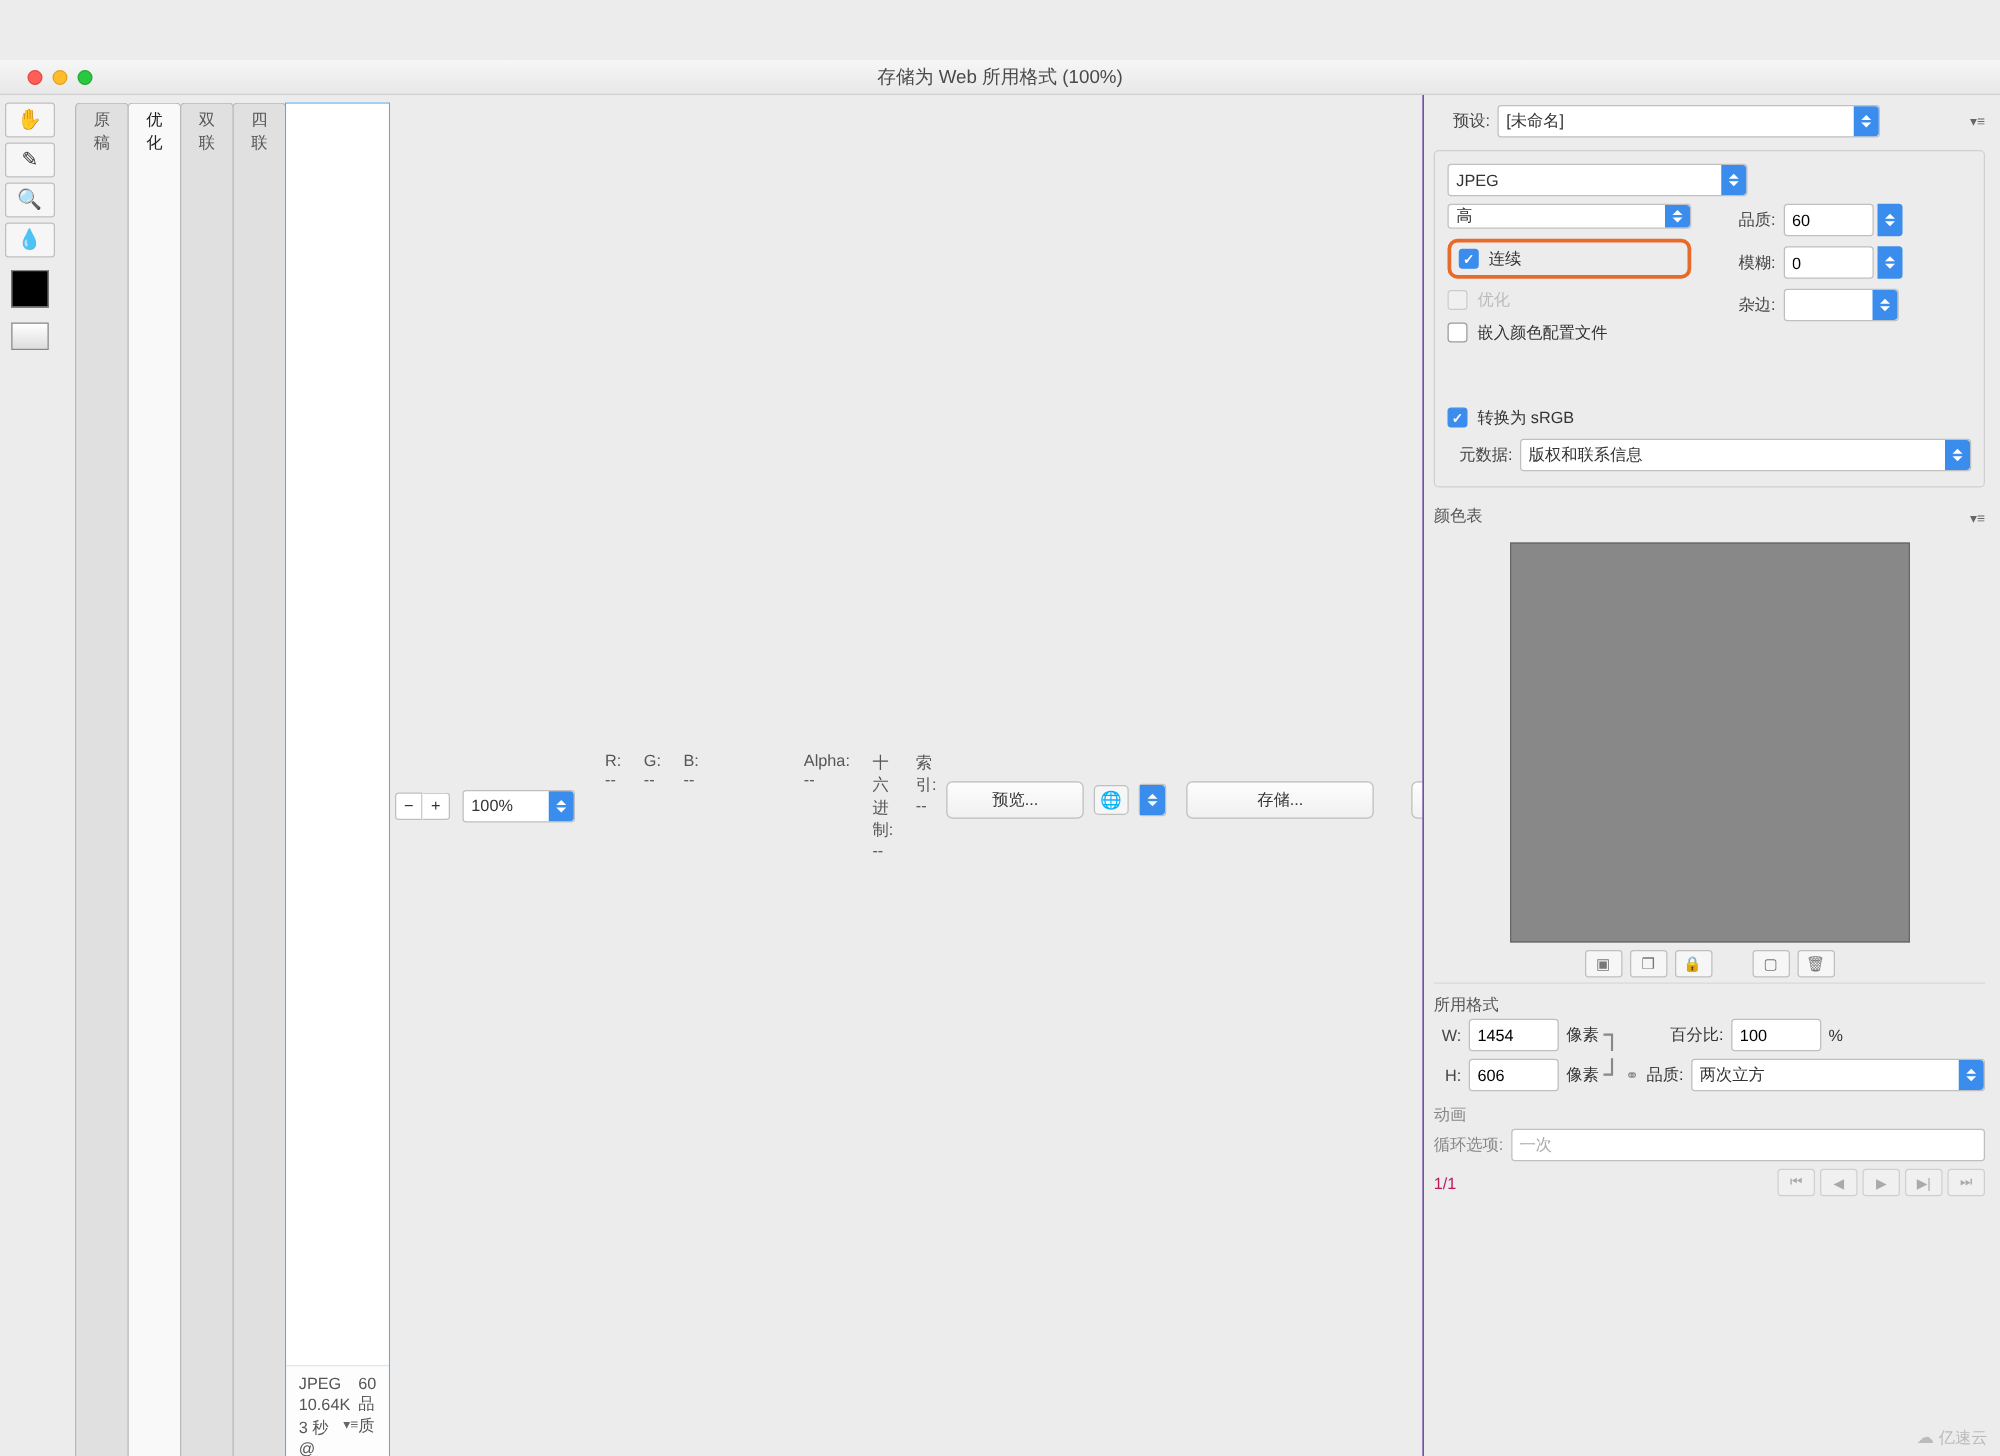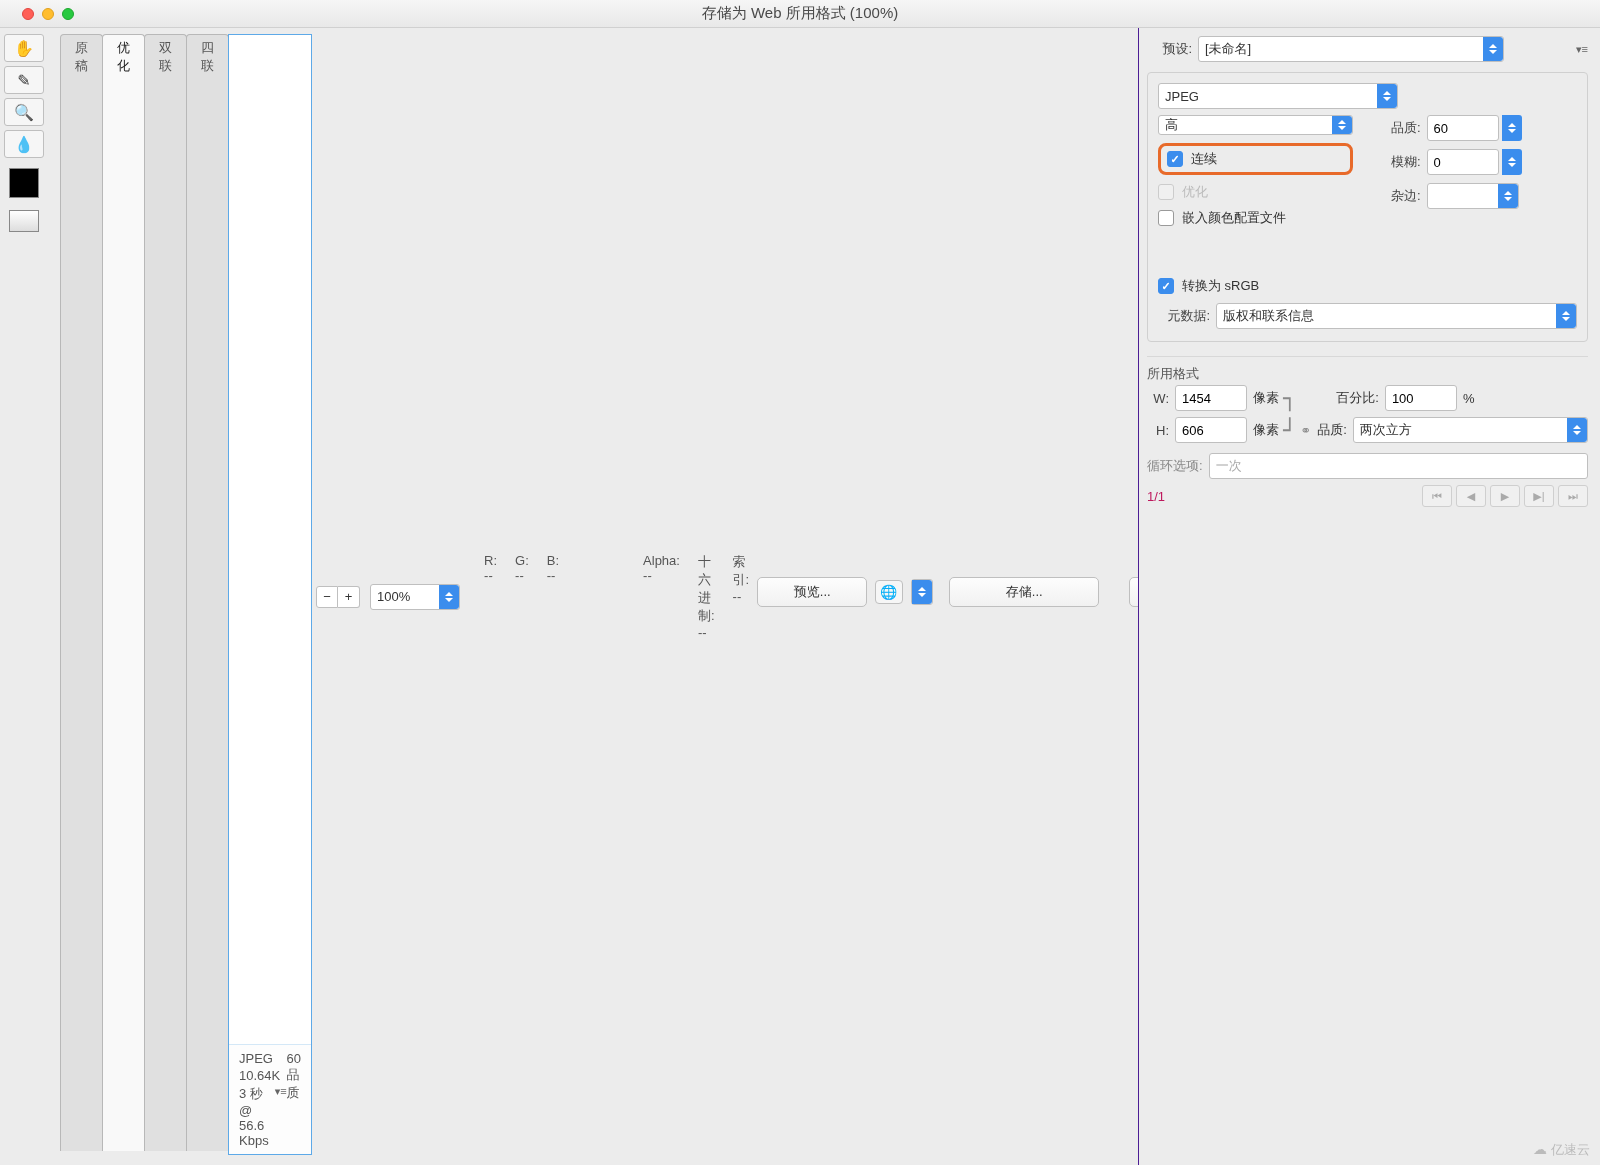--- a/index.html
+++ b/index.html
@@ -1,19 +1,19 @@
 <!DOCTYPE html>
 <html><head>
 <meta charset="utf-8">
 <style>
 * { box-sizing: border-box; margin: 0; padding: 0; font-family: -apple-system, "Helvetica Neue", Arial, sans-serif; font-size: 13px; }
 body { background: #ececec; width: 1600px; height: 1165px; overflow: hidden; color: #333; }
 
 
-.titlebar { height: 28px; background: linear-gradient(#f6f6f6,#e8e8e8); border-bottom:1px solid #d0d0d0; display:flex; align-items:center; padding:0 22px; position:relative; }
+.titlebar { height: 28px; background: linear-gradient(#f6f6f6,#e8e8e8); border-bottom:1px solid #d0d0d0; display:flex; align-items:center; padding:0 22px; position:relative;margin-top:48px; }
 .traffic { display:flex; gap:8px; }
 .traffic span { width:12px; height:12px; border-radius:50%; display:inline-block; }
 .tclose{background:#ff5f57;border:1px solid #e24640;}
 .tmin{background:#ffbd2e;border:1px solid #e1a11e;}
 .tmax{background:#28c940;border:1px solid #1fa82f;}
 .titlebar .title { position:absolute; left:0; right:0; text-align:center; font-size:15px; color:#4a4a4a; }
 
 .app { display:flex; height: calc(100% - 28px); }
 
 
@@ -234,20 +234,35 @@
       </div>
       <div class="row">
         <span class="lab" style="min-width:52px">元数据:</span>
         <div class="select blue-end">
           <span>版权和联系信息</span>
             <span class="cap"></span>
         </div>
       </div>
     </div>
 
+    <div class="colortable-section">
+      <div class="row" style="justify-content:space-between">
+        <span class="fieldset-label">颜色表</span>
+        <span class="menu-icon"></span>
+      </div>
+      <div class="colortable-box"></div>
+      <div class="ct-btns">
+        <div class="ibtn">▣</div>
+        <div class="ibtn">❒</div>
+        <div class="ibtn">🔒</div>
+        <div style="width:20px"></div>
+        <div class="ibtn">▢</div>
+        <div class="ibtn">🗑</div>
+      </div>
+    </div>
 
     <div class="img-size">
       <div class="fieldset-label">所用格式</div>
       <div class="row">
         <span class="lab sm" style="min-width:22px">W:</span>
         <input class="num-input" value="1454" style="">
         <span>像素</span>
         <span class="link-bracket">┐</span>
         <span style="width:30px"></span>
         <span>百分比:</span>
@@ -262,20 +277,21 @@
         <span style="color:#888">⚭</span>
         <span>品质:</span>
         <div class="select blue-end" style="flex:1">
           <span>两次立方</span>
             <span class="cap"></span>
         </div>
       </div>
     </div>
 
     <div>
+      <div class="fieldset-label anim-row">动画</div>
       <div class="row anim-row">
         <span>循环选项:</span>
         <div class="select" style="flex:1;color:#aaa">
           <span>一次</span>
         </div>
       </div>
       <div class="row anim-row" style="justify-content:space-between">
         <span style="flex:1;color:#be185d">1/1</span>
         <div class="nav-btns">
           <div class="navb">⏮</div>

